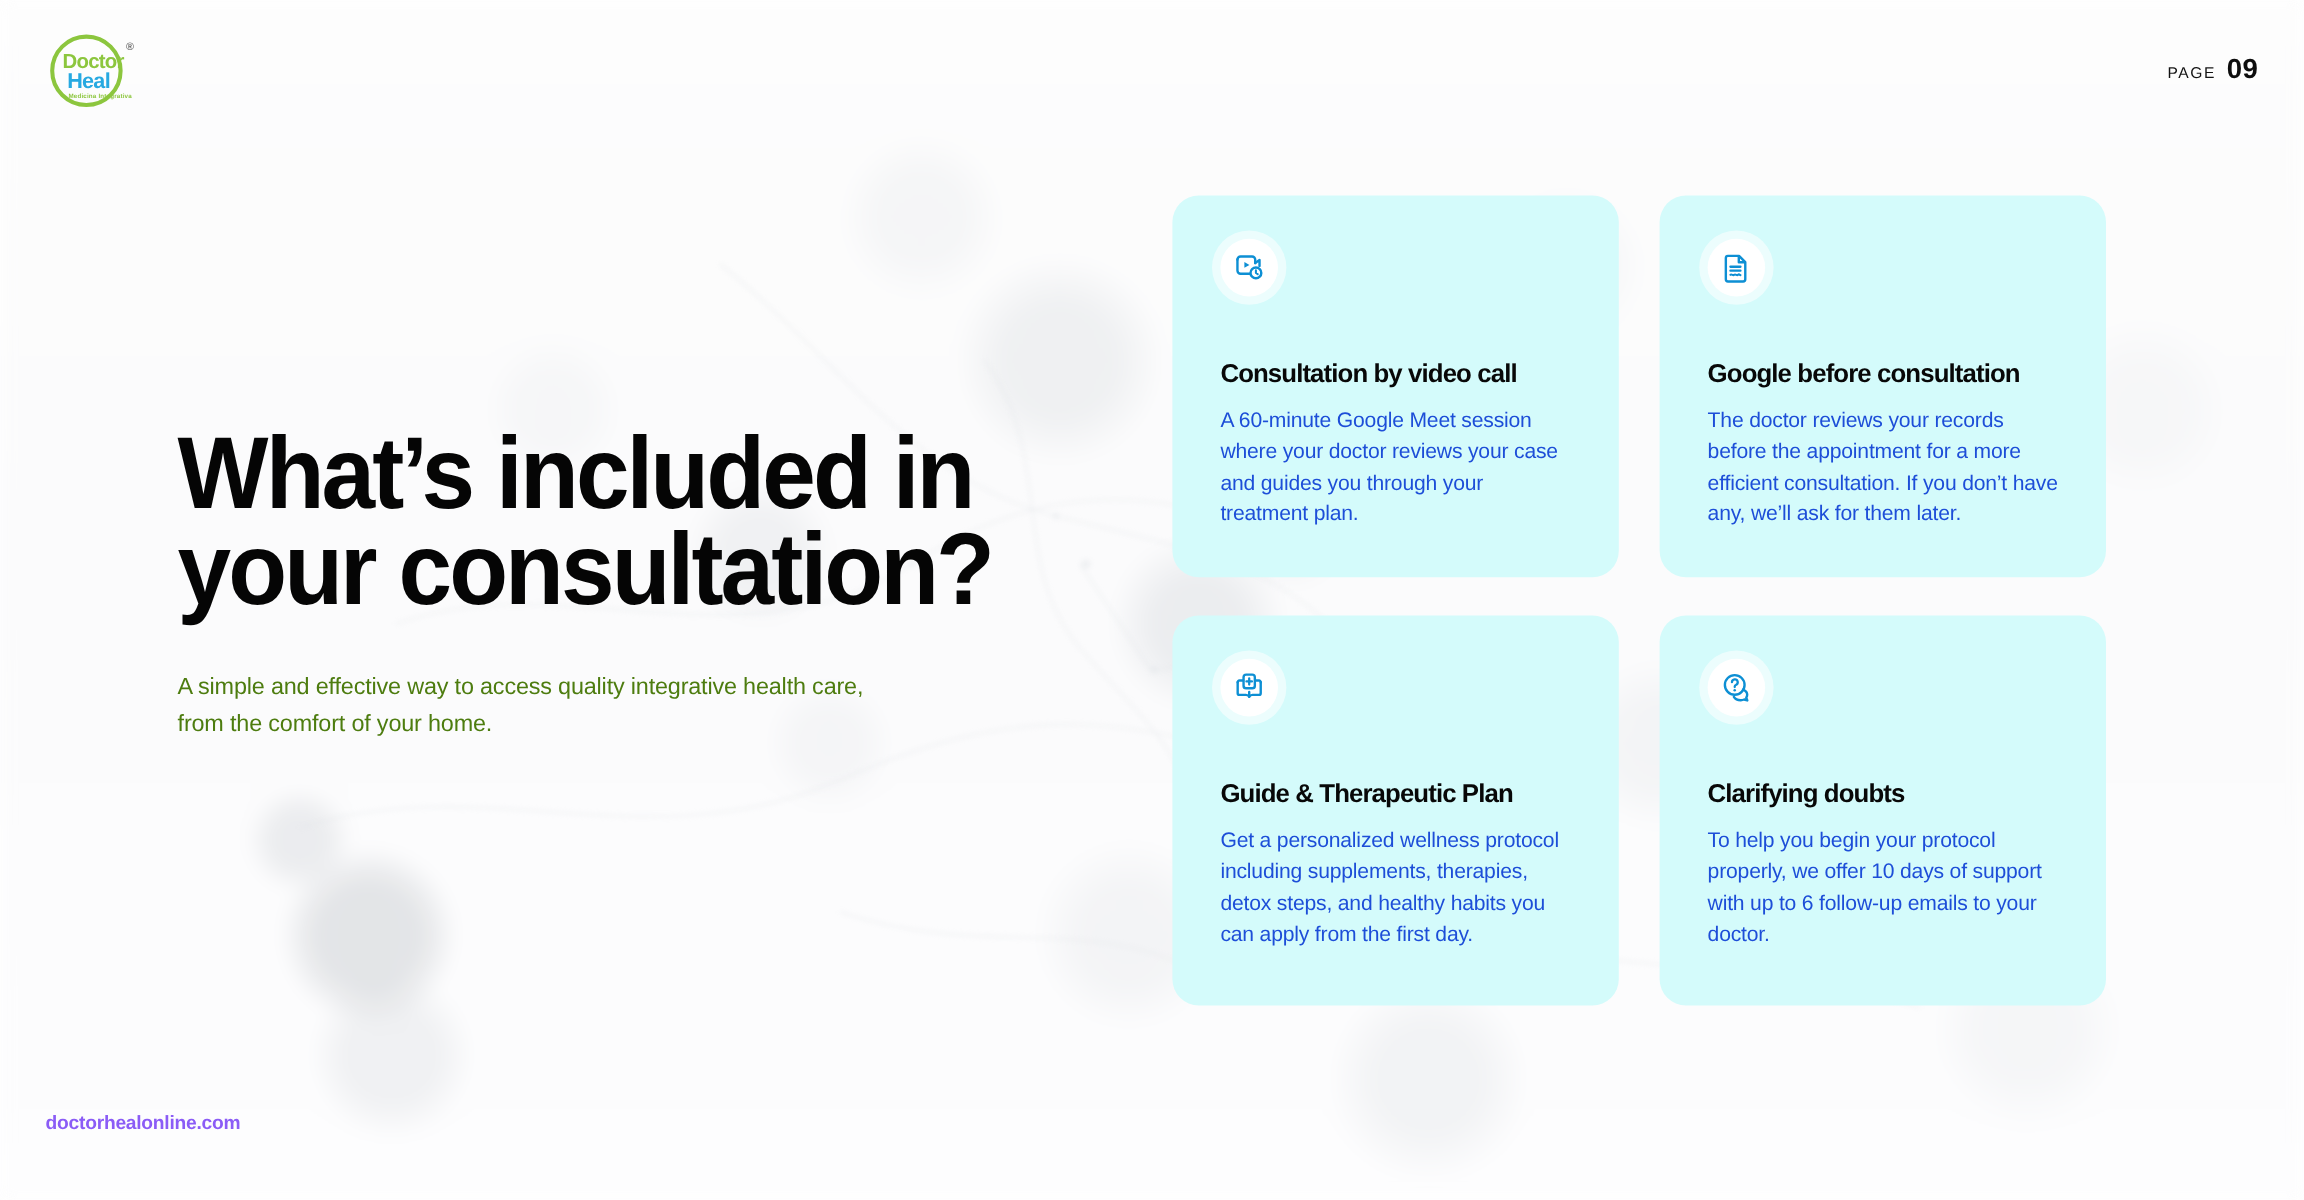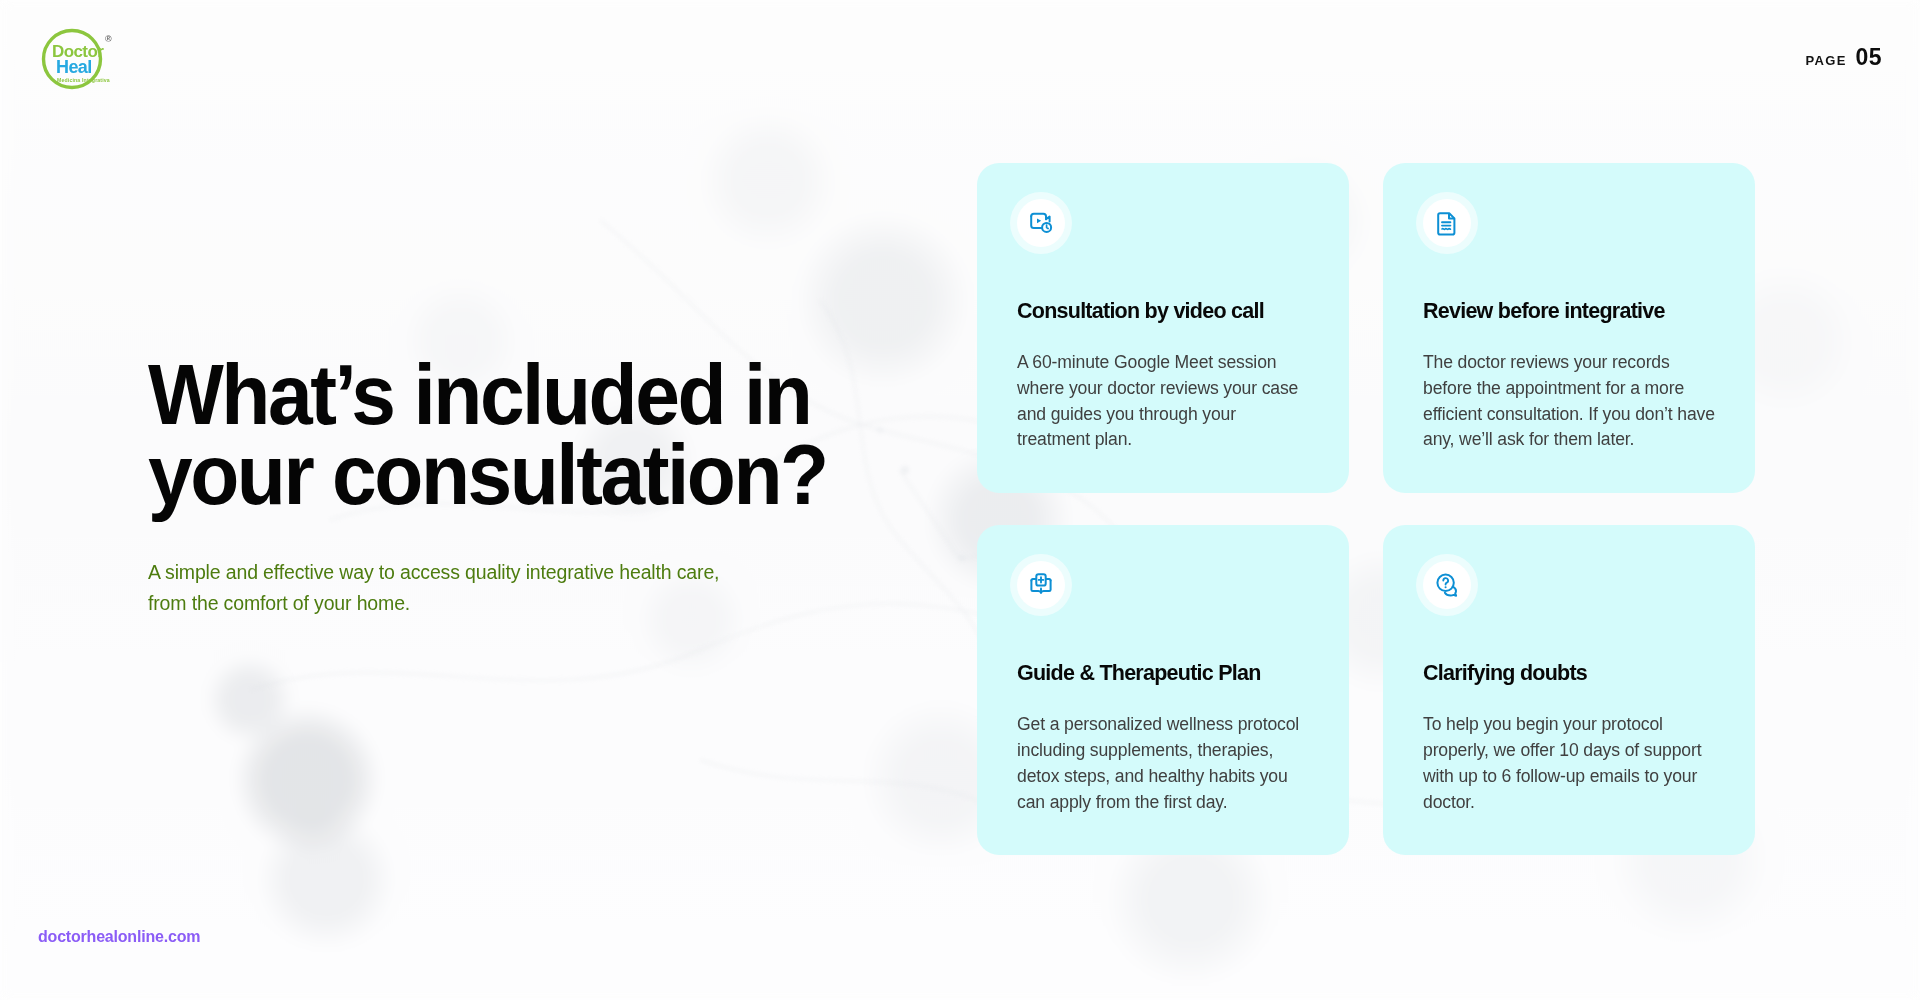--- a/index.html
+++ b/index.html
@@ -58,21 +58,21 @@
     position:absolute; left:34px; top:26px;
     width:86px; height:66px;
   }
   .logo svg { display:block; }
 
   .page-indicator {
     position:absolute; right:38px; top:44px;
     display:flex; align-items:baseline; gap:9px;
   }
   .page-indicator .pg-label {
-    font-size:13px; font-weight:700; letter-spacing:1.3px;
+    font-size:13px; font-weight:400; letter-spacing:1.3px;
     color:#131313;
   }
   .page-indicator .pg-num {
     font-size:23px; font-weight:700; letter-spacing:.4px;
     color:#0d0d0d;
   }
 
   
   .left-col {
     position:absolute; left:148px; top:355px;
@@ -129,24 +129,24 @@
 
   .card-title {
     margin-top:52px;
     font-size:21.5px;
     font-weight:700;
     letter-spacing:-.75px;
     color:#080808;
     line-height:1.2;
   }
   .card-body {
-    margin-top:25px;
+    margin-top:13px;
     font-size:17.6px;
     line-height:1.47;
-    color:#404040;
+    color:#1d4ed8;
     letter-spacing:-.15px;
   }
 
   
   .cards .card:nth-child(1),
   .cards .card:nth-child(2) { min-height:315px; }
   .cards .card:nth-child(3),
   .cards .card:nth-child(4) { min-height:325px; }
 
   
@@ -189,21 +189,21 @@
       <circle cx="38" cy="33" r="28.5" fill="none" stroke="#8CC63E" stroke-width="3.4"></circle>
       <text x="18" y="31" font-family="Liberation Sans, sans-serif" font-size="17" font-weight="700" fill="#8CC63E" letter-spacing="-0.6">Doctor</text>
       <text x="22" y="47" font-family="Liberation Sans, sans-serif" font-size="18" font-weight="700" fill="#27A9E1" letter-spacing="-0.6">Heal</text>
       <text x="23" y="56" font-family="Liberation Sans, sans-serif" font-size="5.2" font-weight="700" fill="#8CC63E" letter-spacing="0.15">Medicina Integrativa</text>
       <text x="71" y="16" font-family="Liberation Sans, sans-serif" font-size="9" font-weight="700" fill="#6d6d6d">®</text>
     </svg>
   </div>
 
   <div class="page-indicator">
     <span class="pg-label">PAGE</span>
-    <span class="pg-num">05</span>
+    <span class="pg-num">09</span>
   </div>
 
   <div class="left-col">
     <h1 class="headline">What’s included in
 your consultation?</h1>
     <p class="subhead">A simple and effective way to access quality integrative health care,
 from the comfort of your home.</p>
   </div>
 
   <div class="cards">
@@ -225,21 +225,21 @@
 
     <div class="card">
       <div class="icon-badge">
         <svg width="24" height="26" viewBox="0 0 24 26" fill="none">
           <path d="M5 3.2h9.2L19.4 8.4v14.4a1.8 1.8 0 0 1-1.8 1.8H5a1.8 1.8 0 0 1-1.8-1.8V5a1.8 1.8 0 0 1 1.8-1.8z" stroke="#0d8fd4" stroke-width="2" stroke-linejoin="round"></path>
           <path d="M14 3.4v5.2h5.2" stroke="#0d8fd4" stroke-width="2" stroke-linejoin="round"></path>
           <path d="M7 12.3h8.4M7 15.6h8.4" stroke="#0d8fd4" stroke-width="1.9" stroke-linecap="round"></path>
           <path d="M7 19c1.1-1.1 2.1 1.1 3.2 0s2.1 1.1 3.2 0 1.4.6 2 .2" stroke="#0d8fd4" stroke-width="1.7" stroke-linecap="round"></path>
         </svg>
       </div>
-      <div class="card-title">Review before integrative</div>
+      <div class="card-title">Google before consultation</div>
       <div class="card-body">The doctor reviews your records before the appointment for a more efficient consultation. If you don’t have any, we’ll ask for them later.</div>
     </div>
 
     <div class="card card--tall">
       <div class="icon-badge">
         <svg width="26" height="26" viewBox="0 0 26 26" fill="none">
           <path d="M3.4 8.5v9.2c0 .8.6 1.4 1.4 1.4h5.4c1.4 0 2.4.7 2.8 1.6.4-.9 1.4-1.6 2.8-1.6h5.4c.8 0 1.4-.6 1.4-1.4V8.5" stroke="#0d8fd4" stroke-width="2" stroke-linecap="round" stroke-linejoin="round"></path>
           <path d="M13 20.7v-4.1" stroke="#0d8fd4" stroke-width="2" stroke-linecap="round"></path>
           <path d="M3.4 8.5c0-.8.6-1.4 1.4-1.4h3.2M22.6 8.5c0-.8-.6-1.4-1.4-1.4h-3.2" stroke="#0d8fd4" stroke-width="2" stroke-linecap="round"></path>
           <rect x="8.3" y="2.2" width="9.4" height="11.4" rx="2.2" stroke="#0d8fd4" stroke-width="2"></rect>

